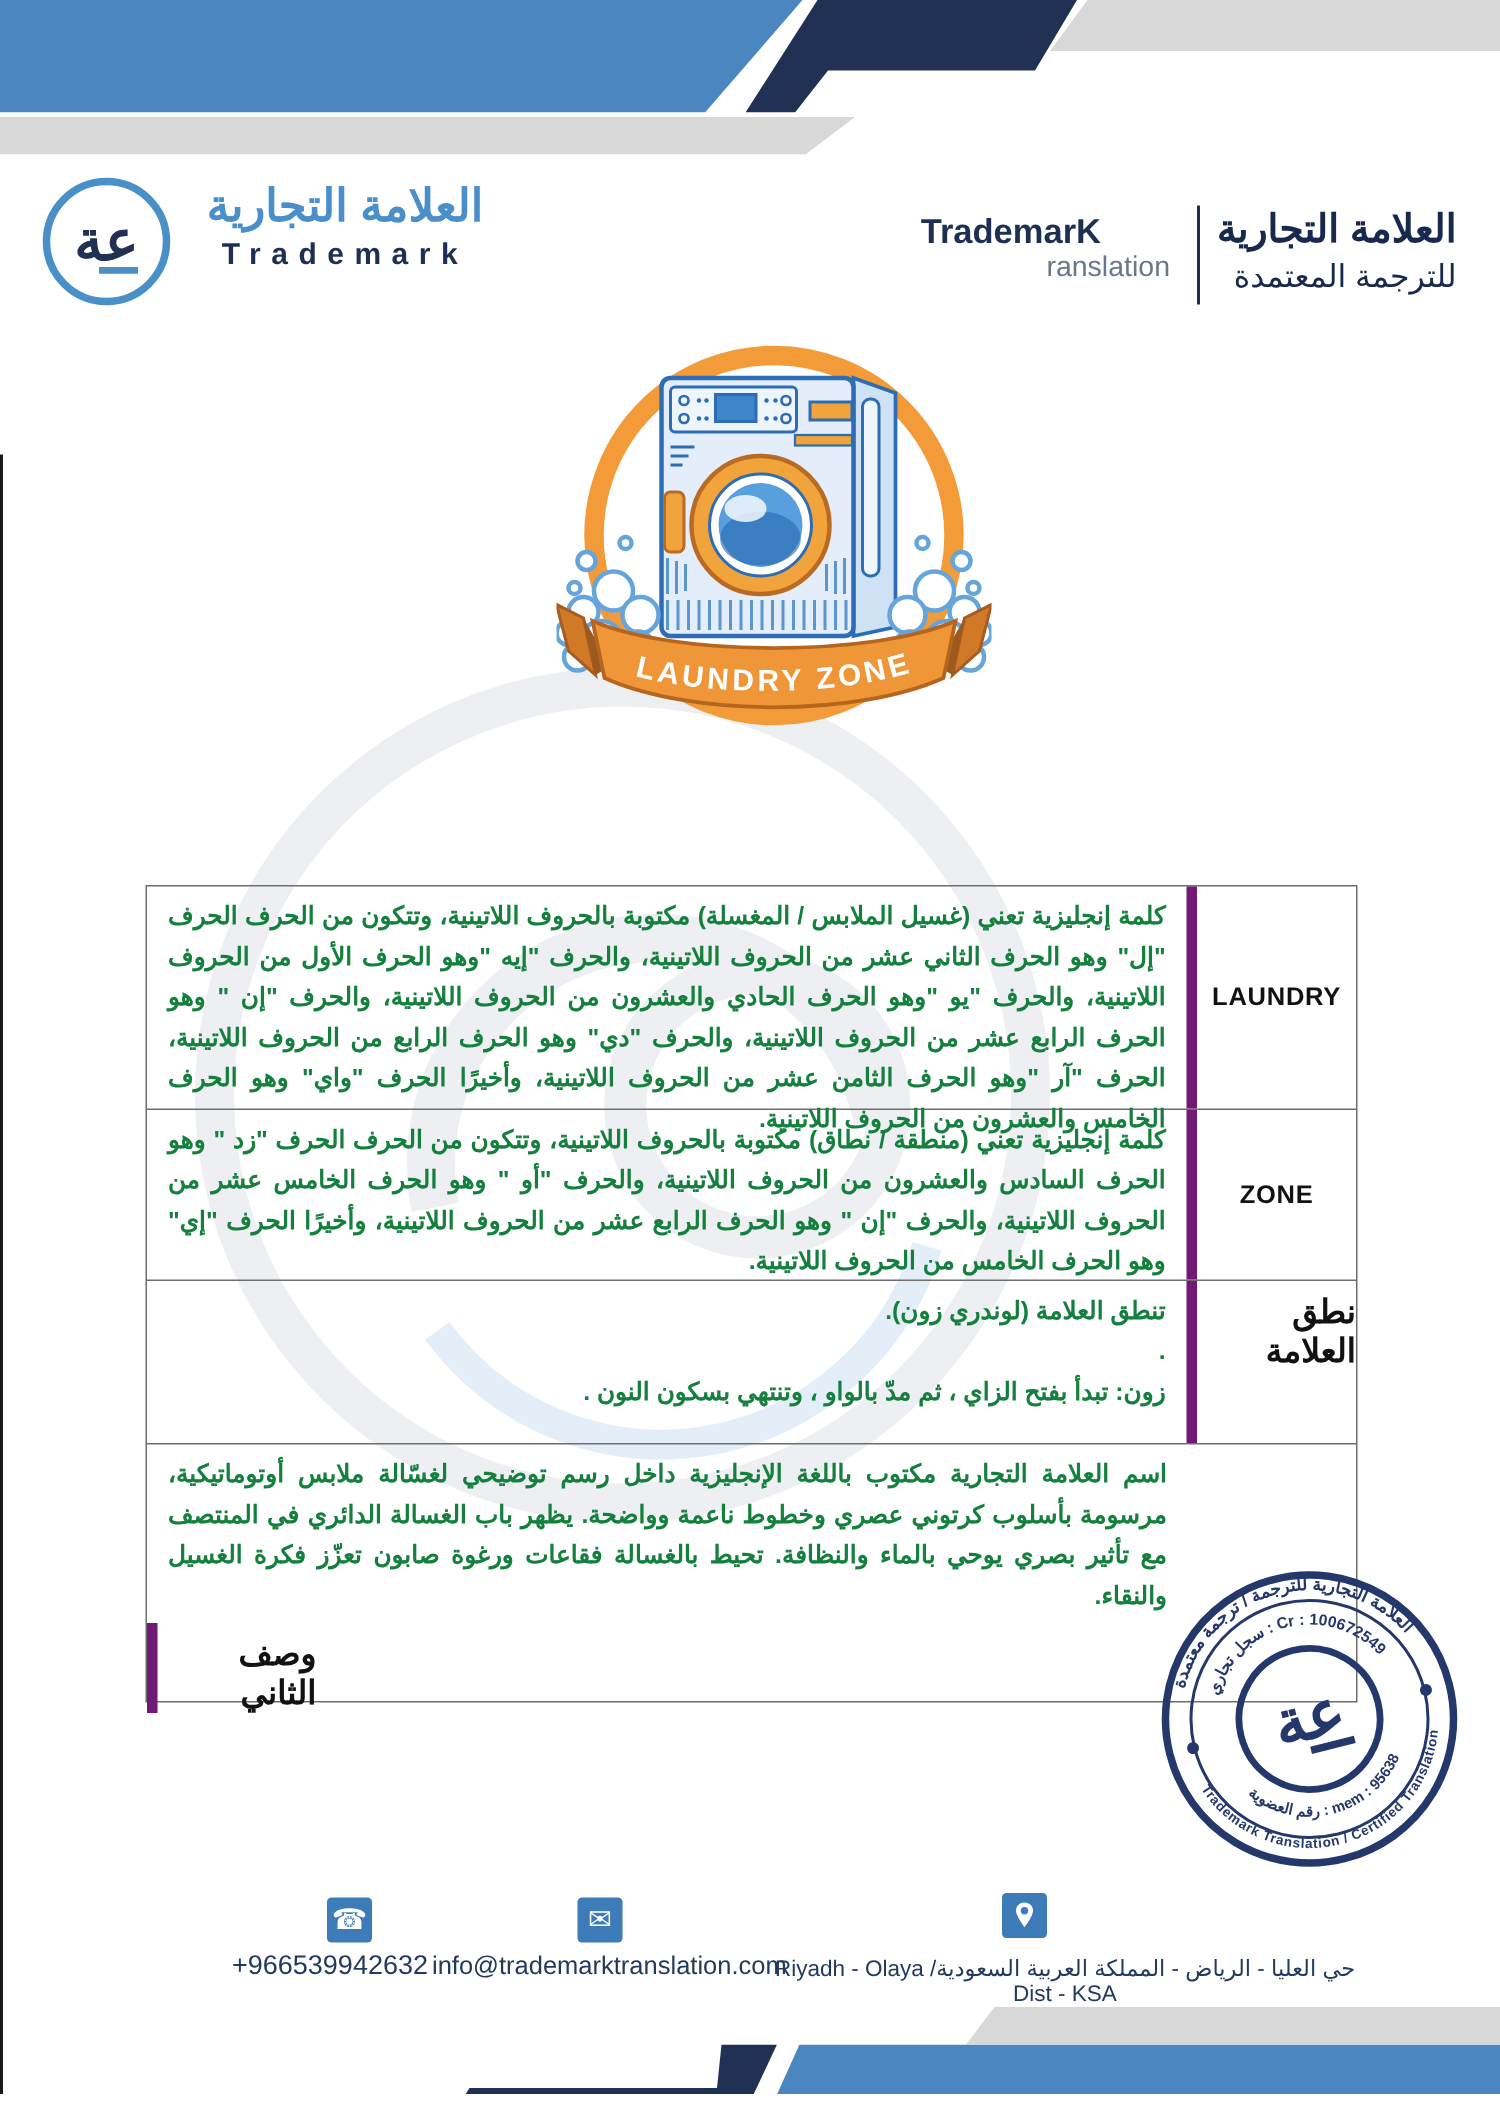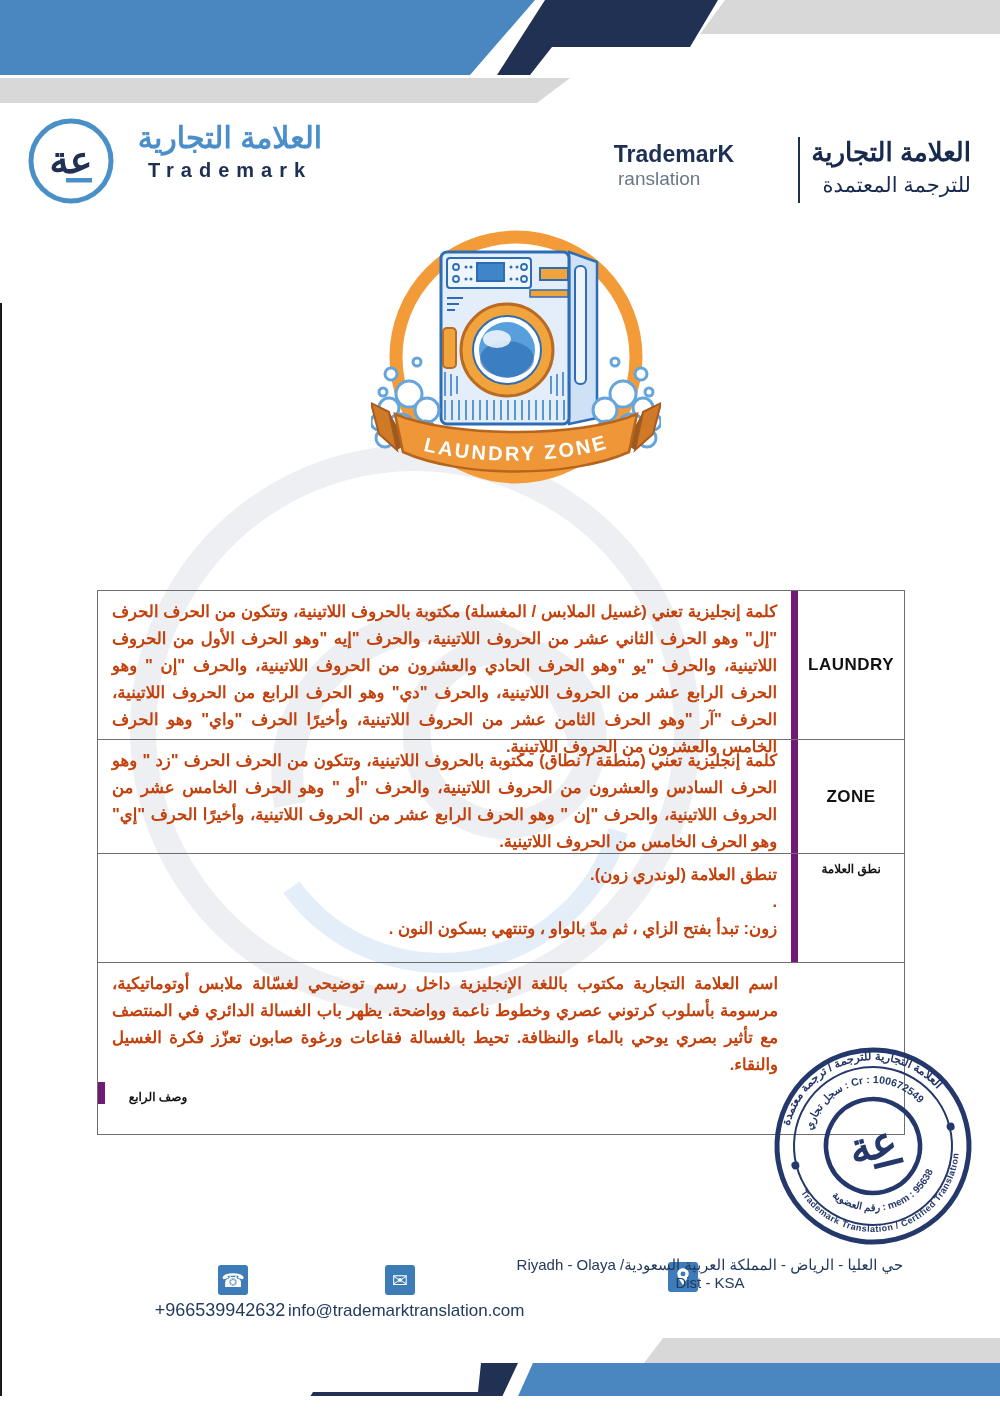--- a/index.html
+++ b/index.html
@@ -17,37 +17,37 @@
   .b-blue {background:#4a86c0;clip-path:polygon(533px 33px,1000px 33px,1000px 84px,510px 84px);}
   .b-grayr{background:#d8d8d8;clip-path:polygon(663px 8px,1000px 8px,1000px 33px,644px 33px);}
   .b-grayl{background:#d8d8d8;clip-path:polygon(0 73px,487px 73px,469px 84px,0 84px);}
   .edge-line{position:absolute;left:0;top:303px;width:2px;height:1097px;background:#1a1a1a;}
   
   .logo-wrap{left:26px;top:116px;width:90px;height:90px;}
   .logo-text{left:108px;top:120px;width:244px;text-align:center;}
   .logo-ar{font-size:30px;font-weight:bold;color:#4a8fca;line-height:1.2;direction:rtl;}
   .logo-en{font-size:20px;font-weight:bold;color:#1d3054;letter-spacing:7px;margin-top:3px;}
   .brand1{left:592px;top:141px;width:142px;text-align:right;font-size:23px;font-weight:bold;color:#1d3054;}
-  .brand2{left:618px;top:168px;width:162px;text-align:left;font-size:19px;color:#68788a;}
+  .brand2{left:618px;top:168px;width:162px;text-align:right;font-size:19px;color:#68788a;}
   .hdr-div{left:798px;top:137px;width:2px;height:66px;background:#1d3054;}
   .hdr-ar{right:29px;top:136px;text-align:right;direction:rtl;color:#18294e;}
   .hdr-ar .l1{font-size:26px;font-weight:bold;line-height:1.25;}
   .hdr-ar .l2{font-size:21px;line-height:1.3;margin-top:2px;}
   
   .tbl{left:97px;top:590px;width:808px;height:545px;border:1px solid #6e6e6e;box-sizing:border-box;z-index:2;}
   .t-row{display:flex;box-sizing:border-box;border-bottom:1px solid #6e6e6e;}
   .t-row:last-child{border-bottom:none;flex-direction:column;}
   .h1{height:149px}.h2{height:114px}.h3{height:109px}.h4{height:169px}
   .cell-c{width:694px;box-sizing:border-box;padding:7px 14px 4px 14px;direction:rtl;
-          font-size:16.5px;font-weight:bold;color:#c2410c;line-height:27px;text-align:justify;}
+          font-size:16.5px;font-weight:bold;color:#15803d;line-height:27px;text-align:justify;}
   .cell-c p{margin:0;}
   .cell-l{width:113px;box-sizing:border-box;border-left:7px solid #701a75;display:flex;
           justify-content:center;font-weight:bold;color:#121212;}
   .v-c{align-items:center;font-size:17px;letter-spacing:.5px;}
-  .v-t{align-items:flex-start;padding-top:8px;font-size:12px;direction:rtl;}
+  .v-t{align-items:flex-start;padding-top:8px;font-size:22px;direction:rtl;}
   
   .c-icon{width:30px;height:30px;border-radius:3px;background:#3d7cb8;color:#fff;display:flex;
           align-items:center;justify-content:center;font-size:19px;z-index:2;}
   .c-text{font-size:18px;color:#223a5e;text-align:center;z-index:2;}
   .wm{z-index:0;}
   .art,{z-index:2;}
   .stamp{left:773px;top:1046px;width:200px;height:200px;transform:rotate(-14deg);z-index:5;}
 </style>
 </head>
 <body>
@@ -191,21 +191,21 @@
       </div>
       <div class="cell-l v-t">
         <span>نطق العلامة</span>
       </div>
     </div>
     <div class="t-row h4">
       <div class="cell-c">
         <p>اسم العلامة التجارية مكتوب باللغة الإنجليزية داخل رسم توضيحي لغسّالة ملابس أوتوماتيكية، مرسومة بأسلوب كرتوني عصري وخطوط ناعمة وواضحة. يظهر باب الغسالة الدائري في المنتصف مع تأثير بصري يوحي بالماء والنظافة. تحيط بالغسالة فقاعات ورغوة صابون تعزّز فكرة الغسيل والنقاء.</p>
       </div>
       <div class="cell-l v-t">
-        <span>وصف الرابع</span>
+        <span>وصف الثاني</span>
       </div>
     </div>
   </div>
 
   <svg class="abs stamp" viewBox="0 0 200 200">
     <g fill="none" stroke="#25386b">
       <circle cx="100" cy="100" r="96" stroke-width="5"></circle>
       <circle cx="100" cy="100" r="79" stroke-width="2"></circle>
       <circle cx="100" cy="100" r="47" stroke-width="4.5"></circle>
     </g>
@@ -236,15 +236,15 @@
 
   <div class="abs c-icon" style="left:385px;top:1265px;">✉</div>
   <div class="abs c-text" style="left:288px;top:1301px;width:224px;font-size:17px;">info@trademarktranslation.com</div>
 
   <div class="abs c-icon" style="left:668px;top:1262px;">
     <svg width="22" height="22" viewBox="0 0 24 24">
       <path d="M12 2.5c-3.7 0-6.2 2.7-6.2 5.9 0 4.2 6.2 12.1 6.2 12.1s6.2-7.9 6.2-12.1C18.2 5.2 15.7 2.5 12 2.5z" fill="#fff"></path>
       <circle cx="12" cy="8.6" r="2.7" fill="#3d7cb8"></circle>
     </svg>
   </div>
-  <div class="abs c-text" style="left:515px;top:1256px;width:390px;font-size:15px;direction:rtl;">حي العليا - الرياض - المملكة العربية السعودية/ Riyadh - Olaya Dist - KSA</div>
+  <div class="abs c-text" style="left:515px;top:1303px;width:390px;font-size:15px;direction:rtl;">حي العليا - الرياض - المملكة العربية السعودية/ Riyadh - Olaya Dist - KSA</div>
 
 </div>
 
 </body></html>

